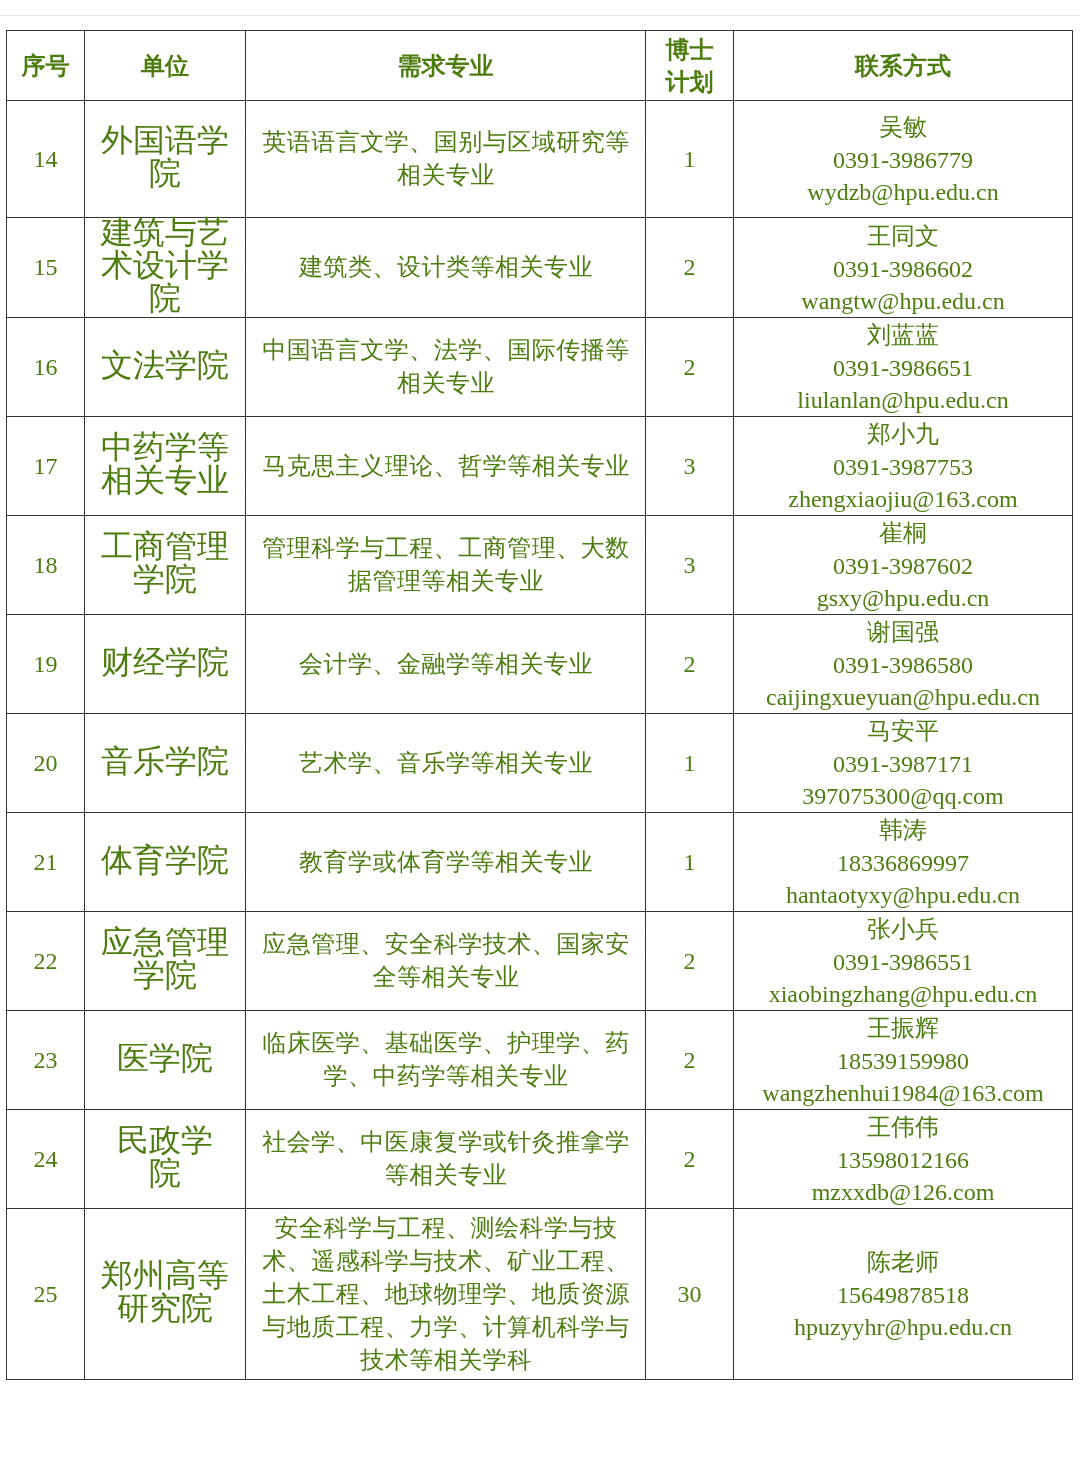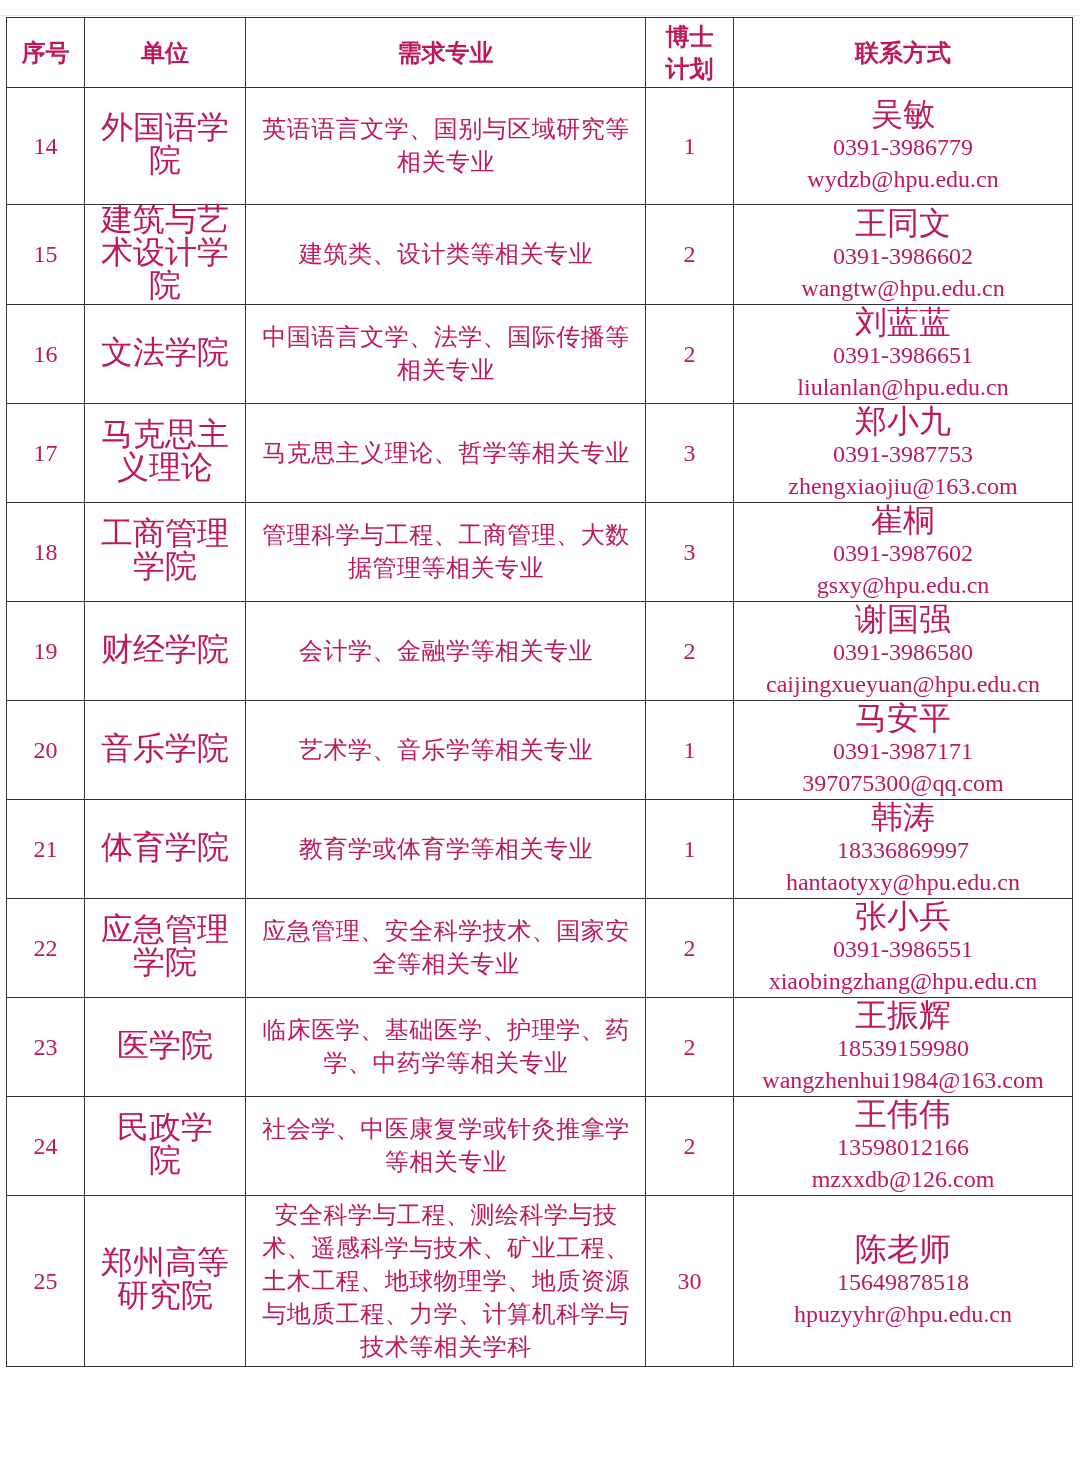--- a/index.html
+++ b/index.html
@@ -1,41 +1,41 @@
 <!DOCTYPE html>
 <html><head>
 <meta charset="utf-8">
 <style>
   html, body { margin: 0; padding: 0; background: #ffffff; }
   body { width: 1080px; height: 1467px; position: relative; overflow: hidden; }
   .topline { position: absolute; left: 0; top: 15px; width: 1080px; height: 1px; background: #e6e6e6; }
   table.doc {
-    position: absolute; left: 6px; top: 17px;
+    position: absolute; left: 6px; top: 30px;
     width: 1066px;
     border-collapse: collapse;
     table-layout: fixed;
-    color: #be185d;
+    color: #4d7c0f;
   }
   table.doc td, table.doc th {
     border: 1.5px solid #333;
     text-align: center;
     vertical-align: middle;
     padding: 0;
   }
   th {
     font-family: "DejaVu Sans", sans-serif;
     font-weight: bold;
     font-size: 24px;
     line-height: 32px;
   }
   .cn { font-family: Liberation Mono, monospace; font-size: 32px; line-height: 33px; }
   .num { font-family: "Liberation Serif", serif; font-size: 24px; }
   .major { text-align: left; padding: 0 10px 0 11px !important; font-family: "DejaVu Sans", sans-serif; font-size: 24px; line-height: 33px; letter-spacing: 0.5px; }
   .contact { font-family: "Liberation Serif", serif; font-size: 24px; line-height: 32px; }
-  .contact .name { font-family: Liberation Serif, serif; font-size: 32px; line-height: 34px; }
+  .contact .name { font-family: Liberation Serif, serif; font-size: 24px; line-height: 34px; }
   .contact .line { display: block; white-space: nowrap; }
 </style>
 </head>
 <body>
 
 <div class="topline"></div>
 
 <table class="doc">
   <colgroup>
     <col style="width:78px">
@@ -89,21 +89,21 @@
     <td class="num">2</td>
     <td class="contact">
       <span class="line name">刘蓝蓝</span>
       <span class="line">0391-3986651</span>
       <span class="line">liulanlan@hpu.edu.cn</span>
     </td>
   </tr>
 
   <tr style="height: 98px;">
     <td class="num">17</td>
-    <td class="cn" style="padding: 0px 12px; word-break: break-all;">马克思主义理论</td>
+    <td class="cn" style="padding: 0px 12px; word-break: break-all;">中药学等相关专业</td>
     <td class="major">马克思主义理论、哲学等相关专业</td>
     <td class="num">3</td>
     <td class="contact">
       <span class="line name">郑小九</span>
       <span class="line">0391-3987753</span>
       <span class="line">zhengxiaojiu@163.com</span>
     </td>
   </tr>
 
   <tr style="height: 98px;">

